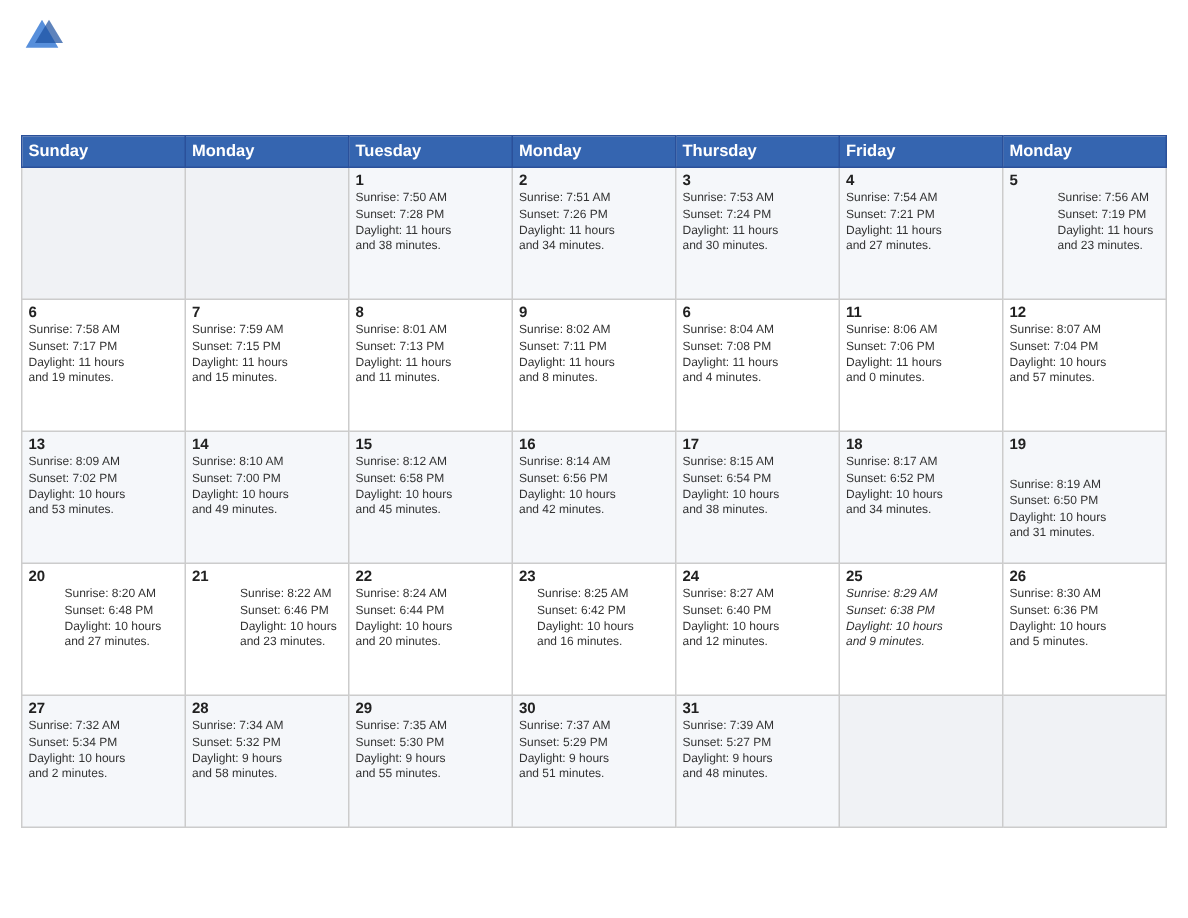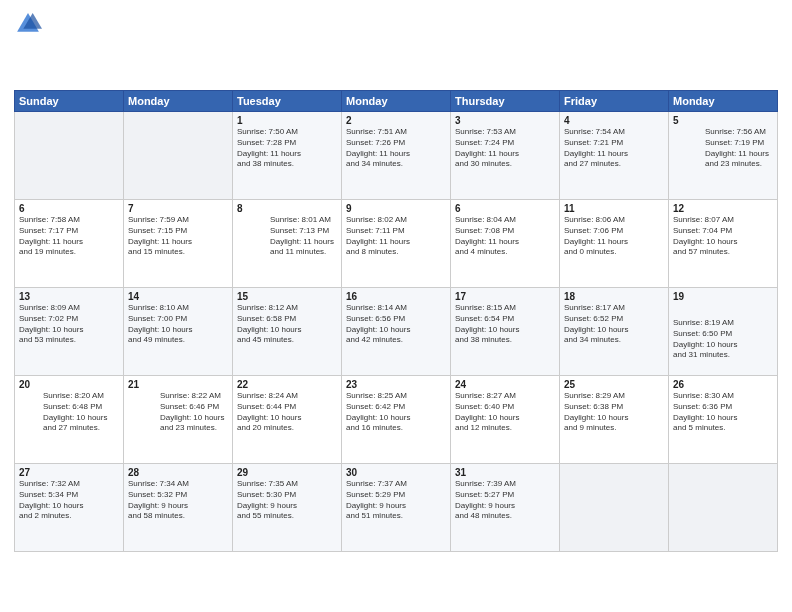--- a/index.html
+++ b/index.html
@@ -179,21 +179,21 @@
           </td>
           <td>
             <span class="day-num">7</span>
             <div class="day-detail" style="white-space: pre-line;">Sunrise: 7:59 AM
 Sunset: 7:15 PM
 Daylight: 11 hours
 and 15 minutes.</div>
           </td>
           <td>
             <span class="day-num">8</span>
-            <div class="day-detail" style="white-space: pre-line; margin-left: 33px;">Sunrise: 8:01 AM
+            <div class="day-detail" style="white-space: pre-line;">Sunrise: 8:01 AM
 Sunset: 7:13 PM
 Daylight: 11 hours
 and 11 minutes.</div>
           </td>
           <td>
             <span class="day-num">9</span>
             <div class="day-detail" style="white-space: pre-line;">Sunrise: 8:02 AM
 Sunset: 7:11 PM
 Daylight: 11 hours
 and 8 minutes.</div>
@@ -288,35 +288,35 @@
           </td>
           <td>
             <span class="day-num">22</span>
             <div class="day-detail" style="white-space: pre-line;">Sunrise: 8:24 AM
 Sunset: 6:44 PM
 Daylight: 10 hours
 and 20 minutes.</div>
           </td>
           <td>
             <span class="day-num">23</span>
-            <div class="day-detail" style="white-space: pre-line;">Sunrise: 8:25 AM
+            <div class="day-detail" style="white-space: pre-line; margin-left: 12px;">Sunrise: 8:25 AM
 Sunset: 6:42 PM
 Daylight: 10 hours
 and 16 minutes.</div>
           </td>
           <td>
             <span class="day-num">24</span>
             <div class="day-detail" style="white-space: pre-line;">Sunrise: 8:27 AM
 Sunset: 6:40 PM
 Daylight: 10 hours
 and 12 minutes.</div>
           </td>
           <td>
             <span class="day-num">25</span>
-            <div class="day-detail" style="white-space: pre-line;">Sunrise: 8:29 AM
+            <div class="day-detail" style="white-space: pre-line; font-style: italic;">Sunrise: 8:29 AM
 Sunset: 6:38 PM
 Daylight: 10 hours
 and 9 minutes.</div>
           </td>
           <td>
             <span class="day-num">26</span>
             <div class="day-detail" style="white-space: pre-line;">Sunrise: 8:30 AM
 Sunset: 6:36 PM
 Daylight: 10 hours
 and 5 minutes.</div>

